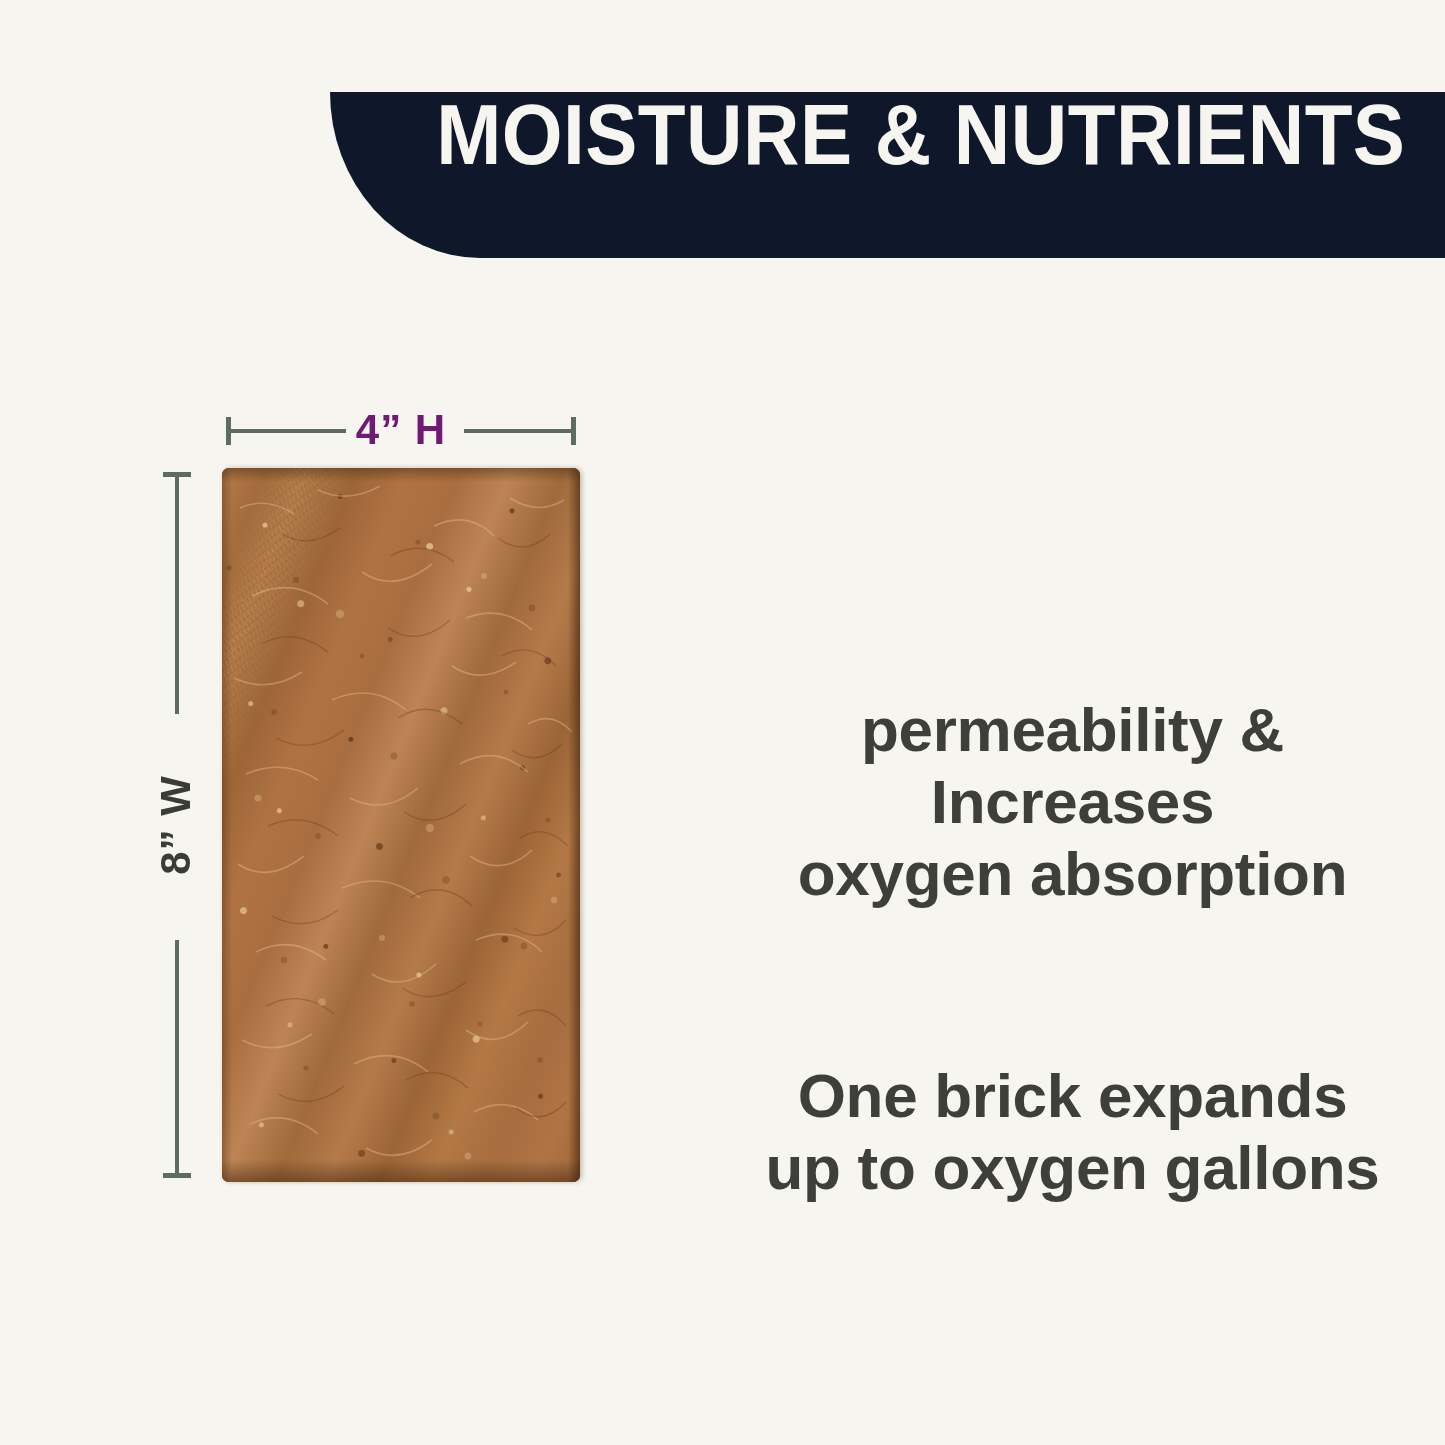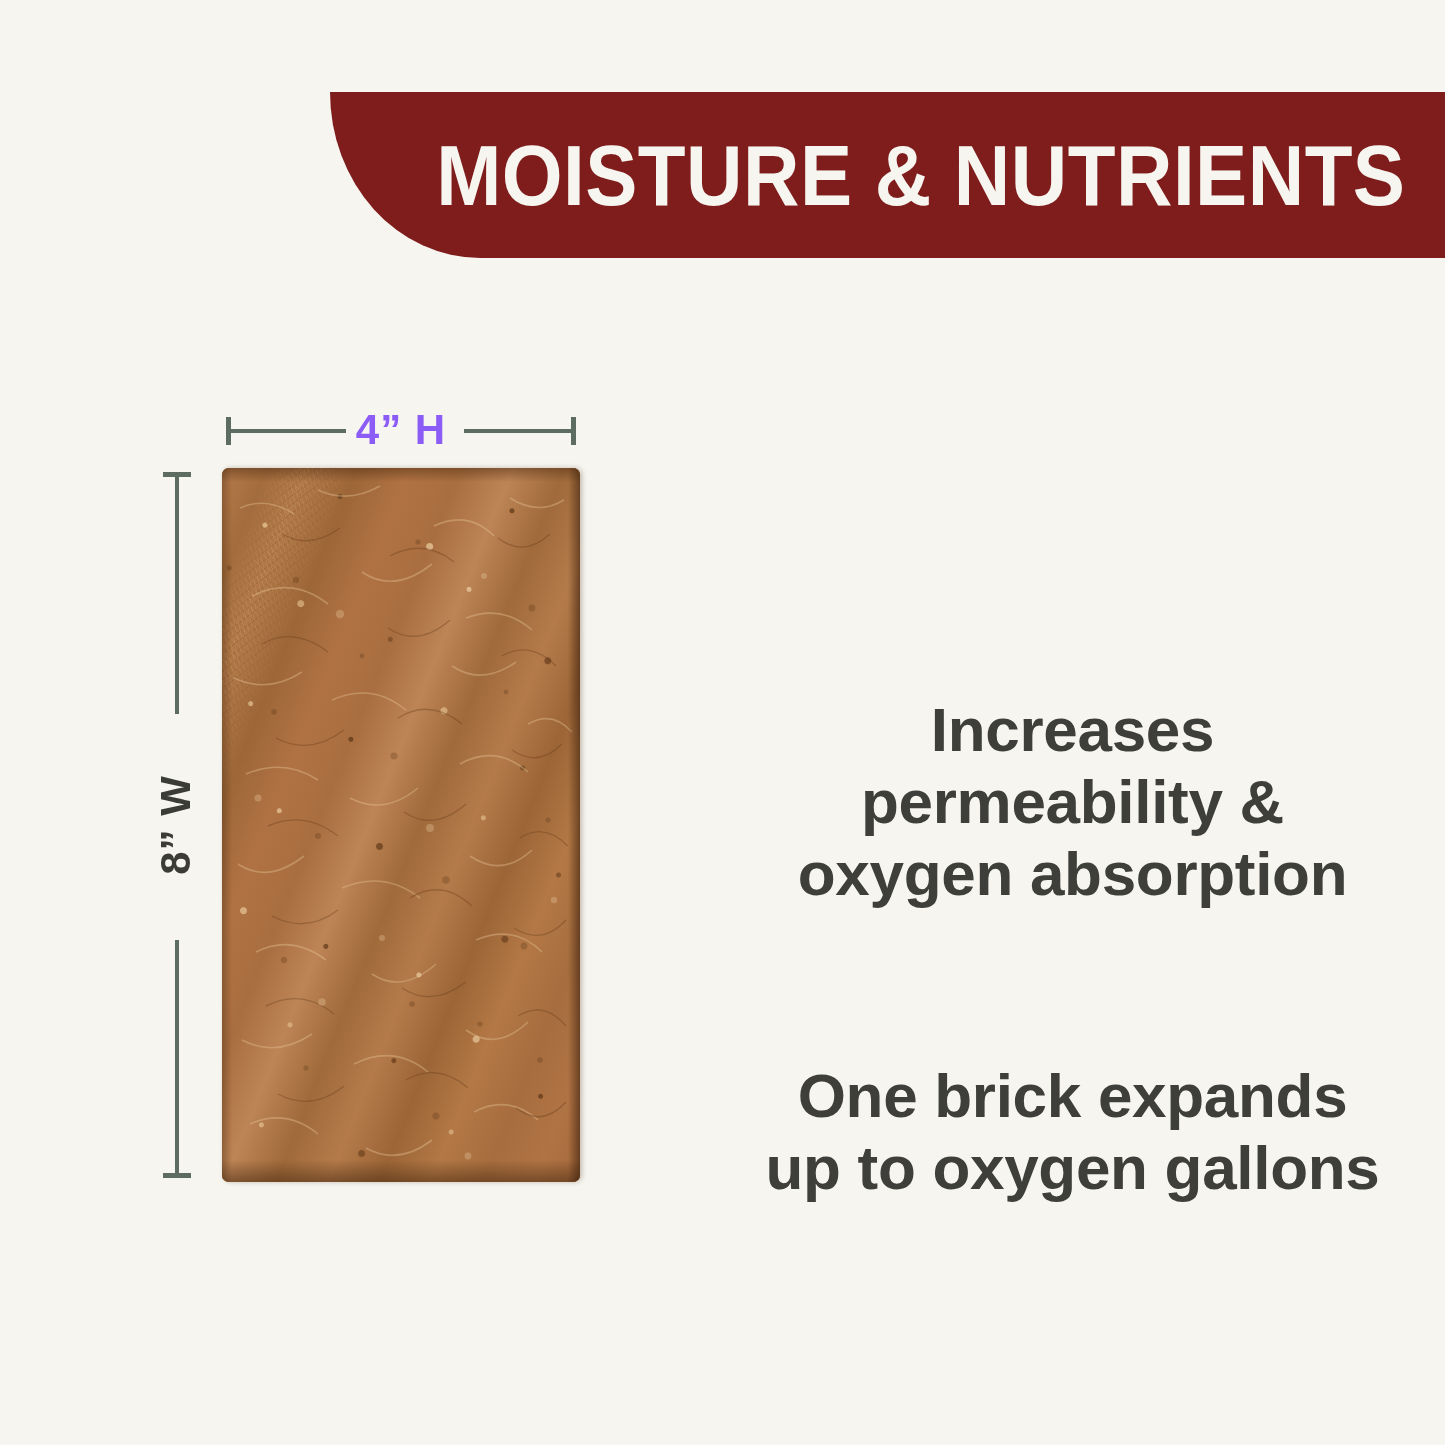--- a/index.html
+++ b/index.html
@@ -15,24 +15,23 @@
     position: relative;
   }
 
   
   .header-banner {
     position: absolute;
     left: 330px;
     top: 92px;
     width: 1115px;
     height: 166px;
-    background: #7f1d1d;
+    background: #0f172a;
     border-bottom-left-radius: 150px 166px;
     display: flex;
-    align-items: center;
     justify-content: center;
     box-sizing: border-box;
     padding-left: 90px;
     padding-right: 24px;
   }
   .header-title {
     color: #f7f5ef;
     font-family: "Liberation Sans Narrow", "Liberation Sans", sans-serif;
     font-weight: bold;
     font-size: 85px;
@@ -176,21 +175,21 @@
     height: 28px;
     background: #5c6d60;
   }
   .dim-h-cap-left  { left: 4px; }
   .dim-h-cap-right { right: 4px; }
   .dim-h-label {
     position: absolute;
     left: 0; right: 0;
     top: -4px;
     text-align: center;
-    color: #8b5cf6;
+    color: #701a75;
     font-family: "Liberation Sans Narrow", "Liberation Sans", sans-serif;
     font-weight: bold;
     font-size: 42px;
     line-height: 44px;
     letter-spacing: 1px;
   }
 
   .dim-vertical {
     position: absolute;
     left: 158px;
@@ -369,22 +368,22 @@
     <div class="dim-v-line-bottom"></div>
     <div class="dim-v-cap-bottom"></div>
   </div>
 
 </div>
 
 <div class="benefits">
 
 
   <div class="benefit benefit-2">
+    <span class="line">permeability &amp;</span>
     <span class="line">Increases</span>
-    <span class="line">permeability &amp;</span>
     <span class="line">oxygen absorption</span>
   </div>
 
   <div class="benefit benefit-3">
     <span class="line">One brick expands</span>
     <span class="line">up to oxygen gallons</span>
   </div>
 
 </div>
 

